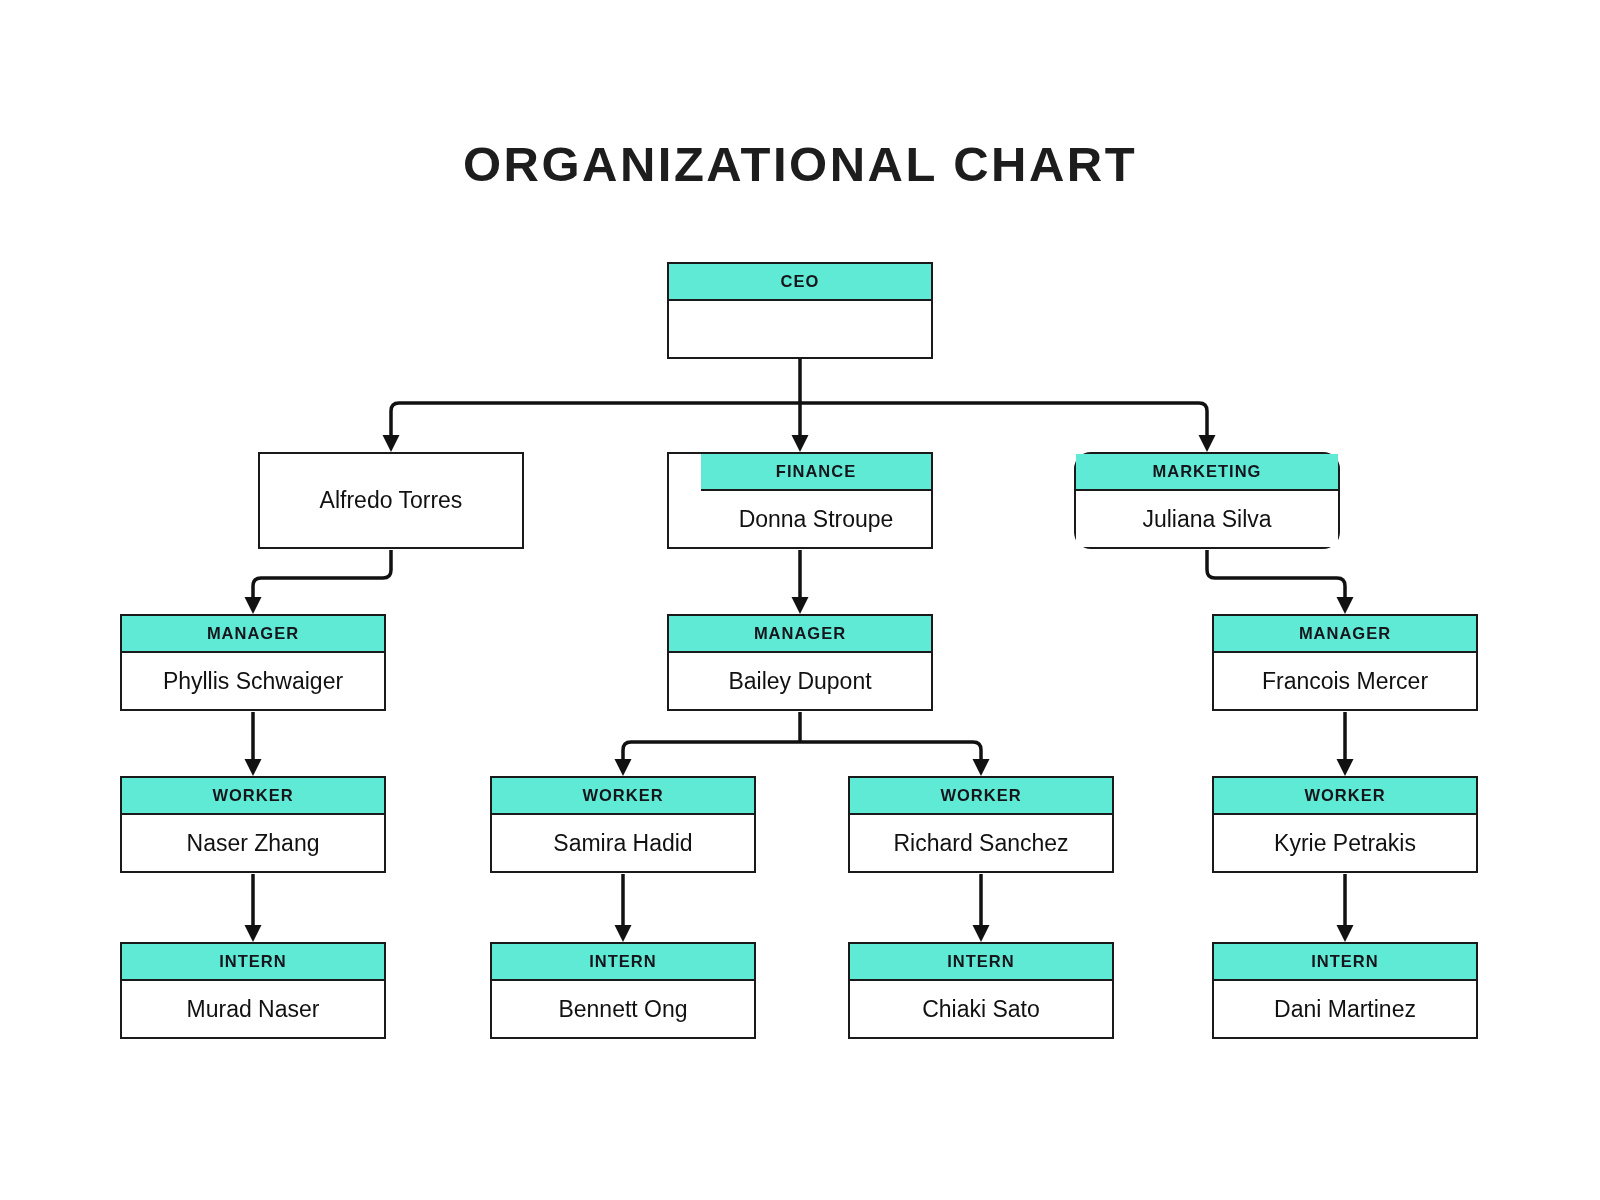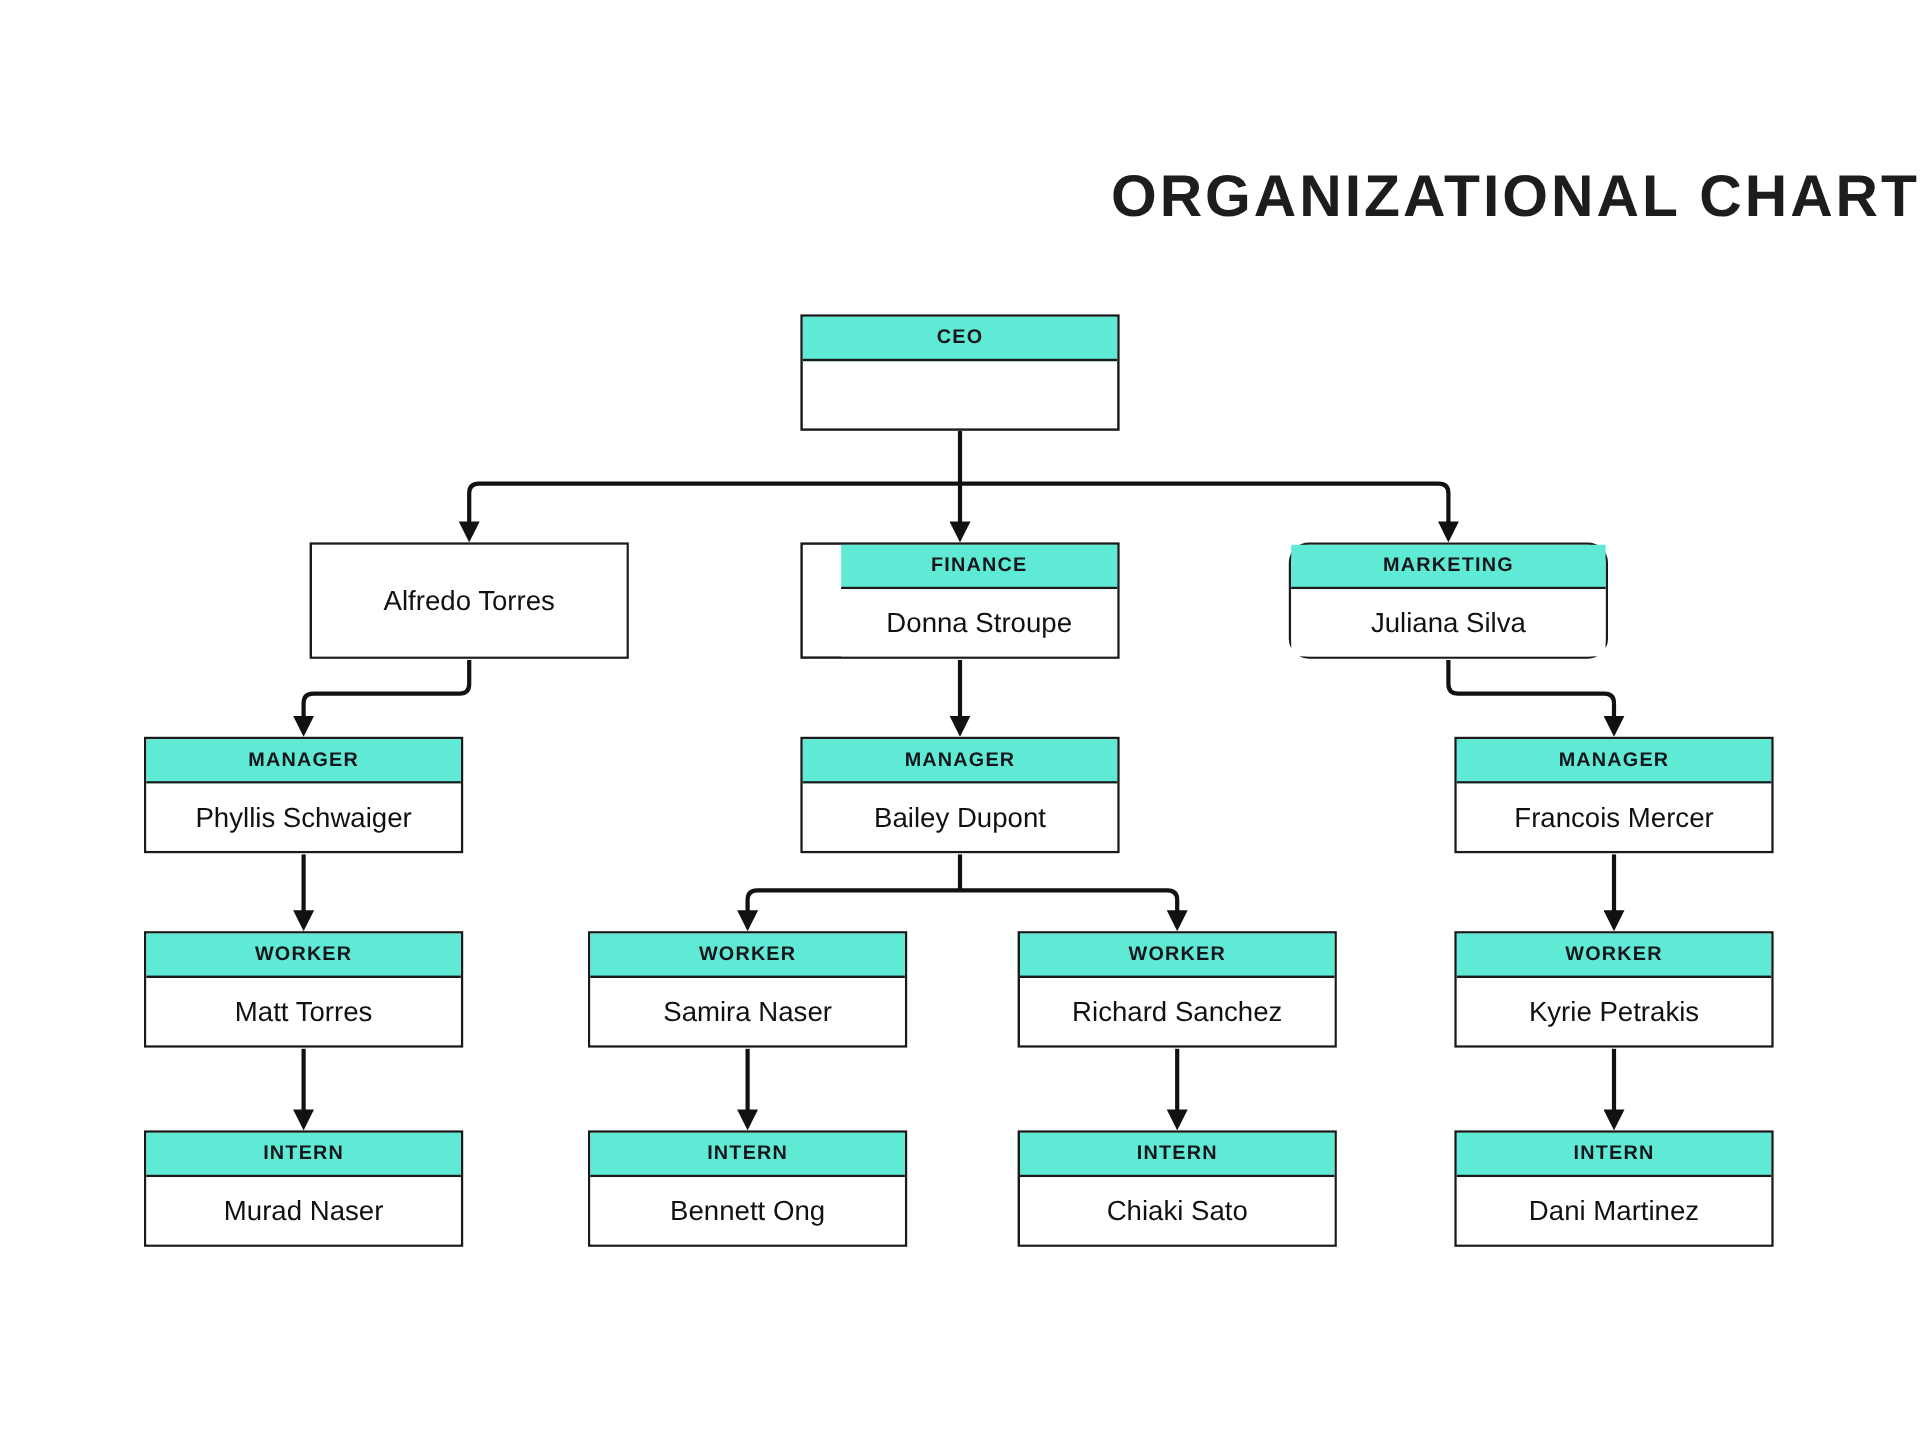--- a/index.html
+++ b/index.html
@@ -10,21 +10,21 @@
     background:#ffffff;
     font-family:"Liberation Sans", sans-serif;
     overflow:hidden;
     color:#1d1d1d;
   }
   .title{
     position:absolute;
     top:136px;
     left:0;
     width:100%;
-    text-align:right;
+    text-align:center;
     font-size:49px;
     font-weight:bold;
     letter-spacing:2.5px;
     color:#1d1d1d;
     white-space:nowrap;
   }
   .wires{
     position:absolute;
     left:0;
     top:0;
@@ -162,28 +162,28 @@
     <div class="node-header">
       <span>MANAGER</span>
     </div>
     <div class="node-body">Francois Mercer</div>
   </div>
 
   <div class="node n-wrk-a">
     <div class="node-header">
       <span>WORKER</span>
     </div>
-    <div class="node-body">Matt Torres</div>
+    <div class="node-body">Naser Zhang</div>
   </div>
 
   <div class="node n-wrk-b">
     <div class="node-header">
       <span>WORKER</span>
     </div>
-    <div class="node-body">Samira Naser</div>
+    <div class="node-body">Samira Hadid</div>
   </div>
 
   <div class="node n-wrk-c">
     <div class="node-header">
       <span>WORKER</span>
     </div>
     <div class="node-body">Richard Sanchez</div>
   </div>
 
   <div class="node n-wrk-d">

